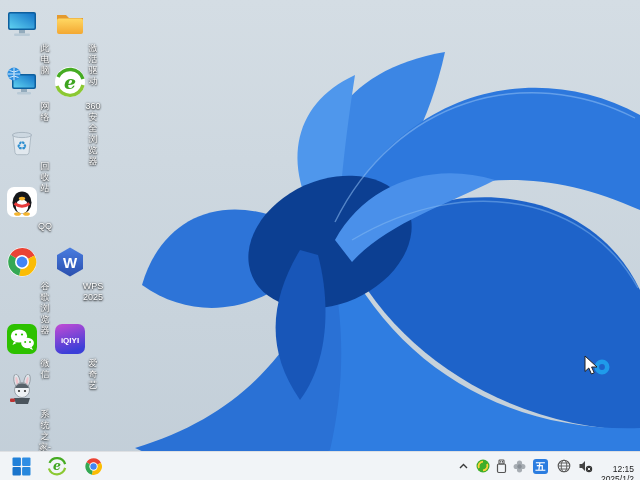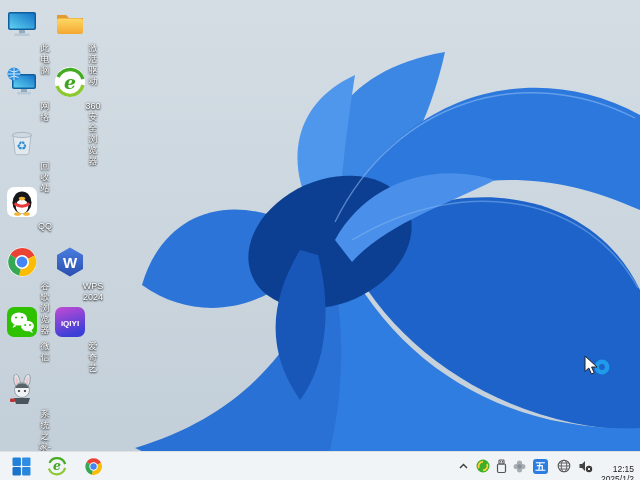--- a/index.html
+++ b/index.html
@@ -17,21 +17,21 @@
   }
   .dicon .art{width:32px;height:32px;display:block;}
   .dicon .lbl{
     margin-top:3px;font-size:9px;line-height:11px;color:#fff;text-align:center;
     white-space:pre-line;
     text-shadow:0 1px 2px rgba(0,0,0,.85),0 0 2px rgba(0,0,0,.6);
     padding-left:46px;
   }
   .c1{left:-7px;} .c2{left:41px;align-items:center;}
   .r1{top:8px;} .r2{top:66px;} .r3{top:126px;} .r4{top:186px;}
-  .r5{top:246px;} .r6{top:306px;} .r7{top:374px;}
+  .r5{top:246px;} .r6{top:323px;} .r7{top:374px;}
   
   .taskbar{
     position:absolute;left:0;right:0;bottom:0;height:28px;
     background:#f1f4f7;border-top:1px solid rgba(0,0,0,.08);
     display:flex;align-items:center;
   }
   .tb-left{display:flex;align-items:center;gap:12px;padding-left:9px;}
   .tb-btn{width:24px;height:24px;display:flex;align-items:center;justify-content:center;border-radius:4px;}
   .tb-right{margin-left:auto;display:flex;align-items:center;padding-right:6px;}
   .tray-ic{display:flex;align-items:center;justify-content:center;height:24px;}
@@ -166,21 +166,21 @@
     <svg class="art" viewBox="0 0 32 32">
       <defs>
           <linearGradient id="wps1" x1="0" y1="0" x2="0" y2="1">
         <stop offset="0" stop-color="#4a7de0"></stop>
             <stop offset="1" stop-color="#2a4fae"></stop>
           </linearGradient>
         </defs>
       <polygon points="16,1.5 29,9 29,23 16,30.5 3,23 3,9" fill="url(#wps1)"></polygon>
       <text x="16" y="21.5" font-size="15" font-weight="bold" text-anchor="middle" fill="#fff">W</text>
     </svg>
-    <div class="lbl">WPS 2024</div>
+    <div class="lbl">WPS 2025</div>
   </div>
 
   <div class="dicon c1 r6">
     <svg class="art" viewBox="0 0 32 32">
       <rect x="1" y="1" width="30" height="30" rx="7" fill="#2dc100"></rect>
       <ellipse cx="13" cy="13" rx="8.2" ry="6.6" fill="#fff"></ellipse>
       <path d="M8,18.5 l-1.5,3.5 4,-2 Z" fill="#fff"></path>
       <circle cx="10" cy="11.5" r="1.1" fill="#2dc100"></circle>
       <circle cx="16" cy="11.5" r="1.1" fill="#2dc100"></circle>
       <ellipse cx="21.5" cy="20" rx="6.4" ry="5.2" fill="#fff"></ellipse>

